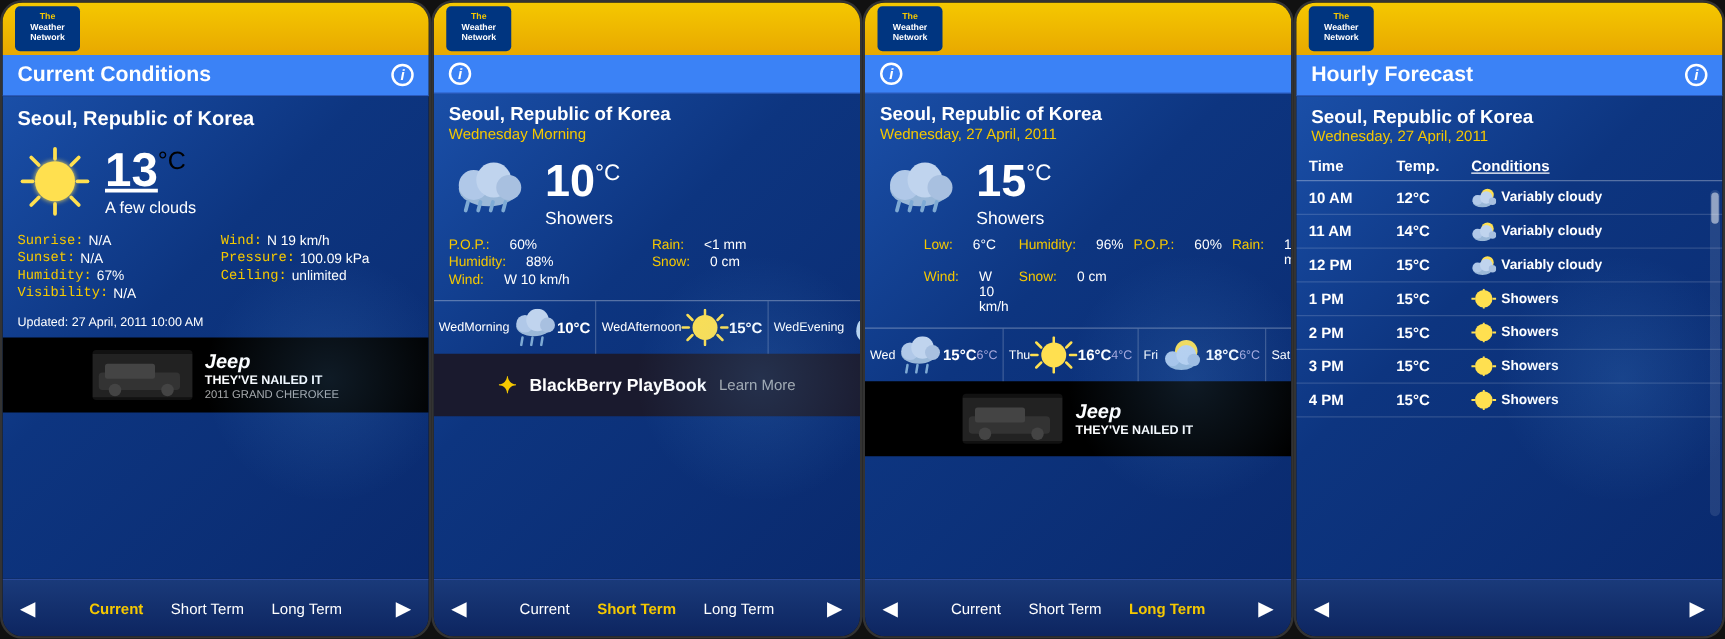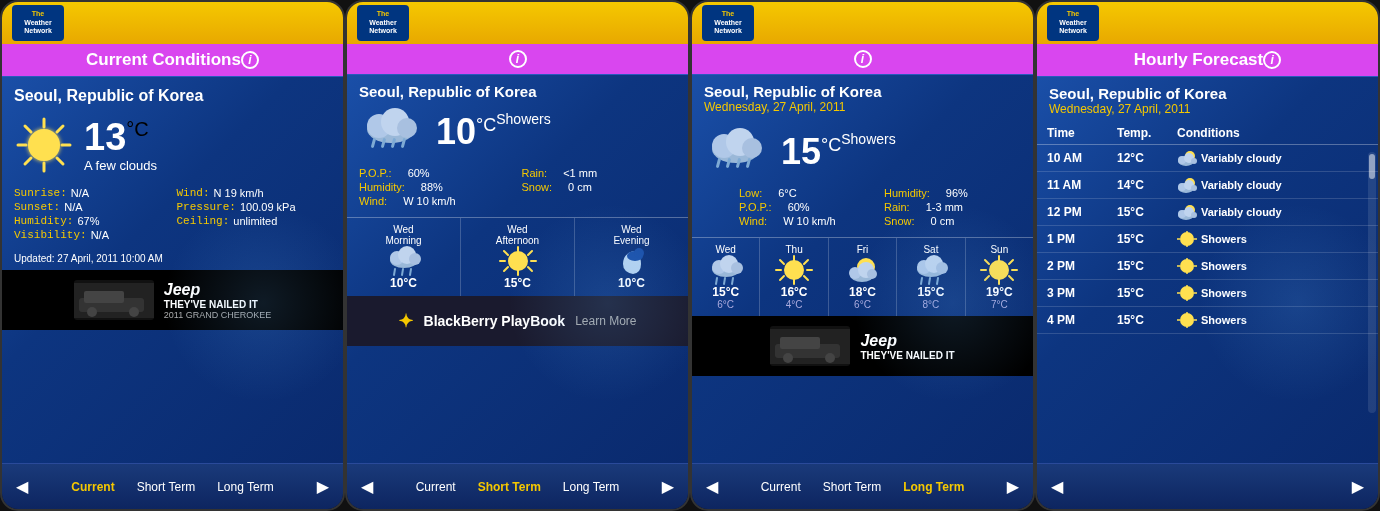--- a/index.html
+++ b/index.html
@@ -46,27 +46,27 @@
       justify-content: center;
       font-size: 5px;
       color: white;
       text-align: center;
       font-weight: bold;
       line-height: 1.2;
     }
 
     
     .section-title-bar {
-      background: #d946ef;
+      background: #3b82f6;
       color: white;
       font-size: 17px;
       font-weight: bold;
       padding: 6px 12px;
       display: flex;
-      justify-content: center;
+      justify-content: space-between;
       align-items: center;
       border-bottom: 1px solid #2a5abe;
     }
 
     .info-icon {
       width: 18px;
       height: 18px;
       border: 2px solid white;
       border-radius: 50%;
       display: flex;
@@ -151,20 +151,21 @@
     .temp-display {
       display: flex;
       flex-direction: column;
     }
 
     .temp-big {
       color: white;
       font-size: 38px;
       font-weight: bold;
       line-height: 1;
+      text-decoration: underline;
     }
 
     .temp-deg {
       font-size: 20px;
       vertical-align: super;
     }
 
     .condition-text {
       color: white;
       font-size: 13px;
@@ -250,21 +251,21 @@
 
     .forecast-main {
       display: flex;
       align-items: center;
       padding: 4px 12px;
       gap: 12px;
     }
 
     .forecast-temp-area {
       display: flex;
-      flex-direction: row;
+      flex-direction: column;
     }
 
     .forecast-temp {
       color: white;
       font-size: 36px;
       font-weight: bold;
     }
 
     .forecast-condition {
       color: white;
@@ -289,21 +290,21 @@
 
     .forecast-periods {
       display: flex;
       border-top: 1px solid rgba(255,255,255,0.3);
       margin: 6px 0 0;
     }
 
     .period-item {
       flex: 1;
       display: flex;
-      flex-direction: column;
+      flex-direction: row;
       align-items: center;
       padding: 6px 4px;
       border-right: 1px solid rgba(255,255,255,0.2);
       font-size: 10px;
       color: white;
     }
 
     .period-item:last-child {
       border-right: none;
     }
@@ -509,20 +510,21 @@
   </div>
 
   <div class="section-title-bar">
     <div class="info-icon">i</div>
   </div>
 
   <div class="phone-content">
     <div class="bg-swirl"></div>
 
     <div class="forecast-city">Seoul, Republic of Korea</div>
+    <div class="forecast-subtitle">Wednesday Morning</div>
 
     <div class="forecast-main">
 
       <div style="width:65px; height:55px; position:relative; flex-shrink:0;">
         <svg viewBox="0 0 65 55" width="65" height="55">
           <defs>
             <filter id="glow2">
                 <feGaussianBlur stdDeviation="1.5" result="blur"></feGaussianBlur>
                 <feMerge>
                   <feMergeNode in="blur"></feMergeNode>
@@ -672,21 +674,21 @@
 
       <div class="forecast-temp-area">
         <div style="display:flex; align-items:flex-start;">
           <span class="forecast-temp">15</span>
           <span style="color:white; font-size:18px; margin-top:4px;">°C</span>
         </div>
         <div class="forecast-condition">Showers</div>
       </div>
     </div>
 
-    <div class="forecast-stats" style="grid-template-columns:1fr 1fr;padding-left:47px;">
+    <div class="forecast-stats" style="grid-template-columns:1fr 1fr 1fr 1fr;padding-left:47px;">
       <div class="stats-row">
         <span class="stat-label">Low:</span>
         <span class="stat-value">6°C</span>
       </div>
       <div class="stats-row">
         <span class="stat-label">Humidity:</span>
         <span class="stat-value">96%</span>
       </div>
       <div class="stats-row">
         <span class="stat-label">P.O.P.:</span>
@@ -830,21 +832,21 @@
 
   <div class="phone-content" style="position:relative;">
     <div class="bg-swirl"></div>
 
     <div class="forecast-city">Seoul, Republic of Korea</div>
     <div class="forecast-subtitle">Wednesday, 27 April, 2011</div>
 
     <div class="hourly-header">
       <span>Time</span>
       <span>Temp.</span>
-      <span style="grid-column: 3 / span 2;">Conditions</span>
+      <span style="grid-column: 3 / span 2; text-decoration: underline;">Conditions</span>
     </div>
 
     <div style="position:absolute; right:2px; top:75px; bottom:50px; width:8px; background:rgba(255,255,255,0.1); border-radius:4px;">
       <div style="width:6px; height:25px; background:rgba(255,255,255,0.5); border-radius:3px; margin:1px; margin-top:2px;"></div>
     </div>
 
     <div class="hourly-row">
       <span class="hourly-time">10 AM</span>
       <span class="hourly-temp">12°C</span>
       <svg viewBox="0 0 20 16" width="20" height="16">

